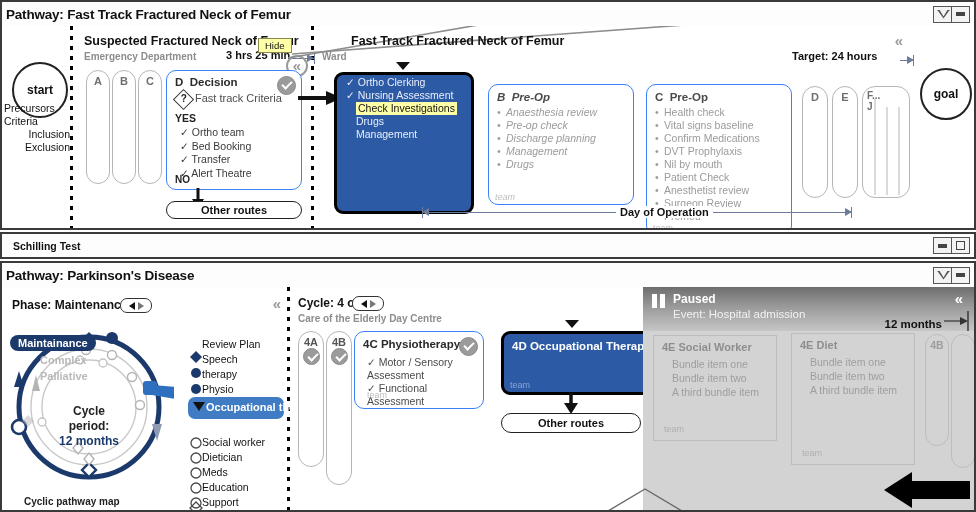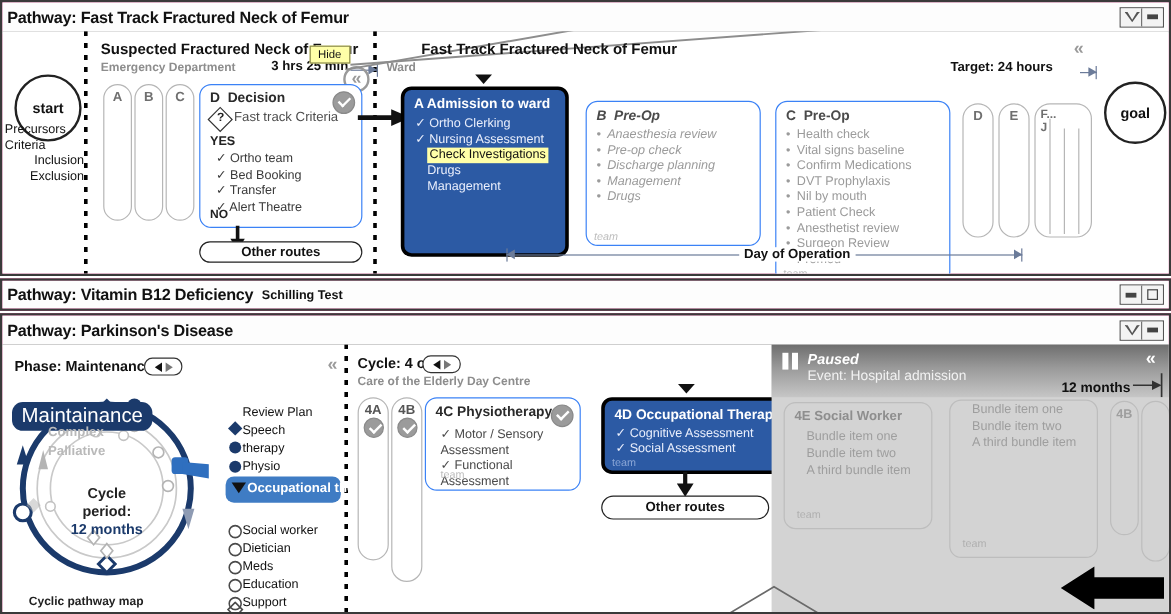--- a/index.html
+++ b/index.html
@@ -92,36 +92,36 @@
   #panelC{left:0;top:261px;width:976px;height:251px;}
   #panelC .body{position:absolute;left:0;top:24px;right:0;bottom:0;background:#fff;overflow:hidden;}
 
   .phase-hdr{position:absolute;font-size:12px;font-weight:bold;color:#111;}
   .spin{position:absolute;width:30px;height:13px;border:1.3px solid #333;border-radius:7px;
         background:#fff;display:flex;align-items:center;justify-content:center;gap:3px;}
   .spin i{display:block;width:0;height:0;border-top:4px solid transparent;border-bottom:4px solid transparent;}
   .spin i.l{border-right:6px solid #111;}
   .spin i.r{border-left:6px solid #777;}
 
-  .pill{position:absolute;border-radius:9px;background:#1b3a6b;color:#fff;font-size:17px;
-        font-weight:normal;padding:2px 8px;white-space:nowrap;}
+  .pill{position:absolute;border-radius:9px;background:#1b3a6b;color:#fff;font-size:11px;
+        font-weight:bold;padding:2px 8px;white-space:nowrap;}
   .pill.lt{background:#3f7cc4;font-weight:bold;border-radius:7px;}
 
   .legend{position:absolute;font-size:10.5px;color:#111;line-height:15px;white-space:nowrap;}
   .gtxt{position:absolute;font-size:11px;color:#b9b9b9;font-weight:bold;}
 
   .paused{position:absolute;background:#d3d3d3;}
   .paused-hdr{position:absolute;left:0;top:0;right:0;height:44px;
      background:linear-gradient(to bottom,#6e6e6e 0%,#9a9a9a 45%,#c6c6c6 100%);}
   .pz-bars{position:absolute;left:9px;top:7px;width:14px;height:14px;}
   .pz-bars::before,.pz-bars::after{content:"";position:absolute;top:0;width:5px;height:14px;background:#fff;}
   .pz-bars::before{left:0;} .pz-bars::after{left:8px;}
-  .pz-title{position:absolute;left:30px;top:5px;font-size:12px;font-weight:bold;color:#fff;font-style:italic;}
+  .pz-title{position:absolute;left:30px;top:5px;font-size:12px;font-weight:bold;color:#fff;}
   .pz-evt{position:absolute;left:30px;top:21px;font-size:11.5px;color:#f2f2f2;}
-  .gcard{position:absolute;box-sizing:border-box;border:1px solid #bdbdbd;border-radius:10px;background:transparent;}
+  .gcard{position:absolute;box-sizing:border-box;border:1px solid #bdbdbd;border-radius:0;background:transparent;}
   .gcard h4{margin:0;padding:5px 0 4px 8px;font-size:11px;font-weight:bold;color:#8e8e8e;}
   .gcard .it{font-size:10.5px;color:#9e9e9e;line-height:14px;padding-left:18px;white-space:nowrap;}
   .gcard .team{position:absolute;left:6px;bottom:3px;font-size:9px;color:#b0b0b0;}
   .glane{position:absolute;border:1px solid #bdbdbd;border-radius:13px;}
   .glane .lbl{position:absolute;left:0;right:0;top:4px;text-align:center;font-size:10.5px;font-weight:bold;color:#9e9e9e;}
   svg{display:block;}
   .noselect{user-select:none;}
 </style>
 </head>
 <body>
@@ -216,24 +216,20 @@
         <polygon points="28,2 44,9 28,16" fill="#111"></polygon>
       </svg>
 
       <div class="stage-hdr" style="left:320px;top:8px;margin-left:29px;">Fast Track Fractured Neck of Femur</div>
       <div class="stage-sub" style="left:320px;top:25px;">Ward</div>
       <div class="collapse" style="left:888px;top:6px;">«</div>
 
       <div class="dnarrow" style="left:394px;top:36px;"></div>
 
       <div class="card sel" style="left:332px;top:46px;width:140px;height:142px;">
-        <h4>
-          <span>A</span>
-          <span>Admission to ward</span>
-        </h4>
         <div style="padding-left:9px;padding-top:1px;">
           <div class="tickline">✓ <span>Ortho Clerking</span></div>
           <div class="tickline">✓ <span>Nursing Assessment</span></div>
           <div class="tickline" style="padding-left:10px;">
             <span class="hl">Check Investigations</span></div>
           <div class="tickline" style="padding-left:10px;"><span>Drugs</span></div>
           <div class="tickline" style="padding-left:10px;"><span>Management</span></div>
         </div>
       </div>
 
@@ -298,21 +294,20 @@
           <span class="cap-l"></span>
           <span class="ar-r"></span>
           <span class="cap-r"></span>
       </div>
       <div class="mlabel" style="left:614px;top:180px;">Day of Operation</div>
     </div>
   </div>
 
   <div class="win" id="panelB">
     <div class="titlebar noborder" style="height:100%;">
-      <span class="ttl">Pathway: Vitamin B12 Deficiency</span>
       <span class="sub-ttl">Schilling Test</span>
       <div class="wbtns">
         <div class="wbtn">
             <span class="wb-min"></span>
           </div>
         <div class="wbtn">
             <span class="wb-max"></span>
           </div>
       </div>
     </div>
@@ -440,24 +435,20 @@
         </div>
         <div class="team" style="left:12px;bottom:8px;">team</div>
       </div>
 
       <div class="dnarrow" style="left:563px;top:33px;"></div>
       <div class="card sel" style="left:499px;top:44px;width:168px;height:64px;">
         <h4>
           <span>4D</span>
           <span>Occupational Therapy</span>
         </h4>
-        <div style="padding-left:9px;">
-          <div class="tickline">✓ <span>Cognitive Assessment</span></div>
-          <div class="tickline">✓ <span>Social Assessment</span></div>
-        </div>
         <div class="team">team</div>
       </div>
       <svg style="position:absolute;left:556px;top:106px;width:30px;height:22px;">
         <line x1="13" y1="0" x2="13" y2="11" stroke="#111" stroke-width="3.5"></line>
         <polygon points="6,10 20,10 13,21" fill="#111"></polygon>
       </svg>
       <div class="otherroutes" style="left:499px;top:126px;width:140px;height:20px;">Other routes</div>
 
       <div class="paused" style="left:641px;top:0;width:335px;height:227px;">
         <div class="paused-hdr">
@@ -478,20 +469,24 @@
             <span>4E</span>
             <span>Social Worker</span>
           </h4>
           <div class="it"><span>Bundle item one</span></div>
           <div class="it"><span>Bundle item two</span></div>
           <div class="it"><span>A third bundle item</span></div>
           <div class="team" style="bottom:6px;left:10px;">team</div>
         </div>
 
         <div class="gcard" style="left:148px;top:46px;width:124px;height:132px;">
+          <h4>
+            <span>4E</span>
+            <span>Diet</span>
+          </h4>
           <div class="it"><span>Bundle item one</span></div>
           <div class="it"><span>Bundle item two</span></div>
           <div class="it"><span>A third bundle item</span></div>
           <div class="team" style="bottom:6px;left:10px;">team</div>
         </div>
 
         <div class="glane" style="left:282px;top:47px;width:22px;height:110px;">
           <div class="lbl">4B</div>
         </div>
         <div class="glane" style="left:308px;top:47px;width:22px;height:132px;"></div>

